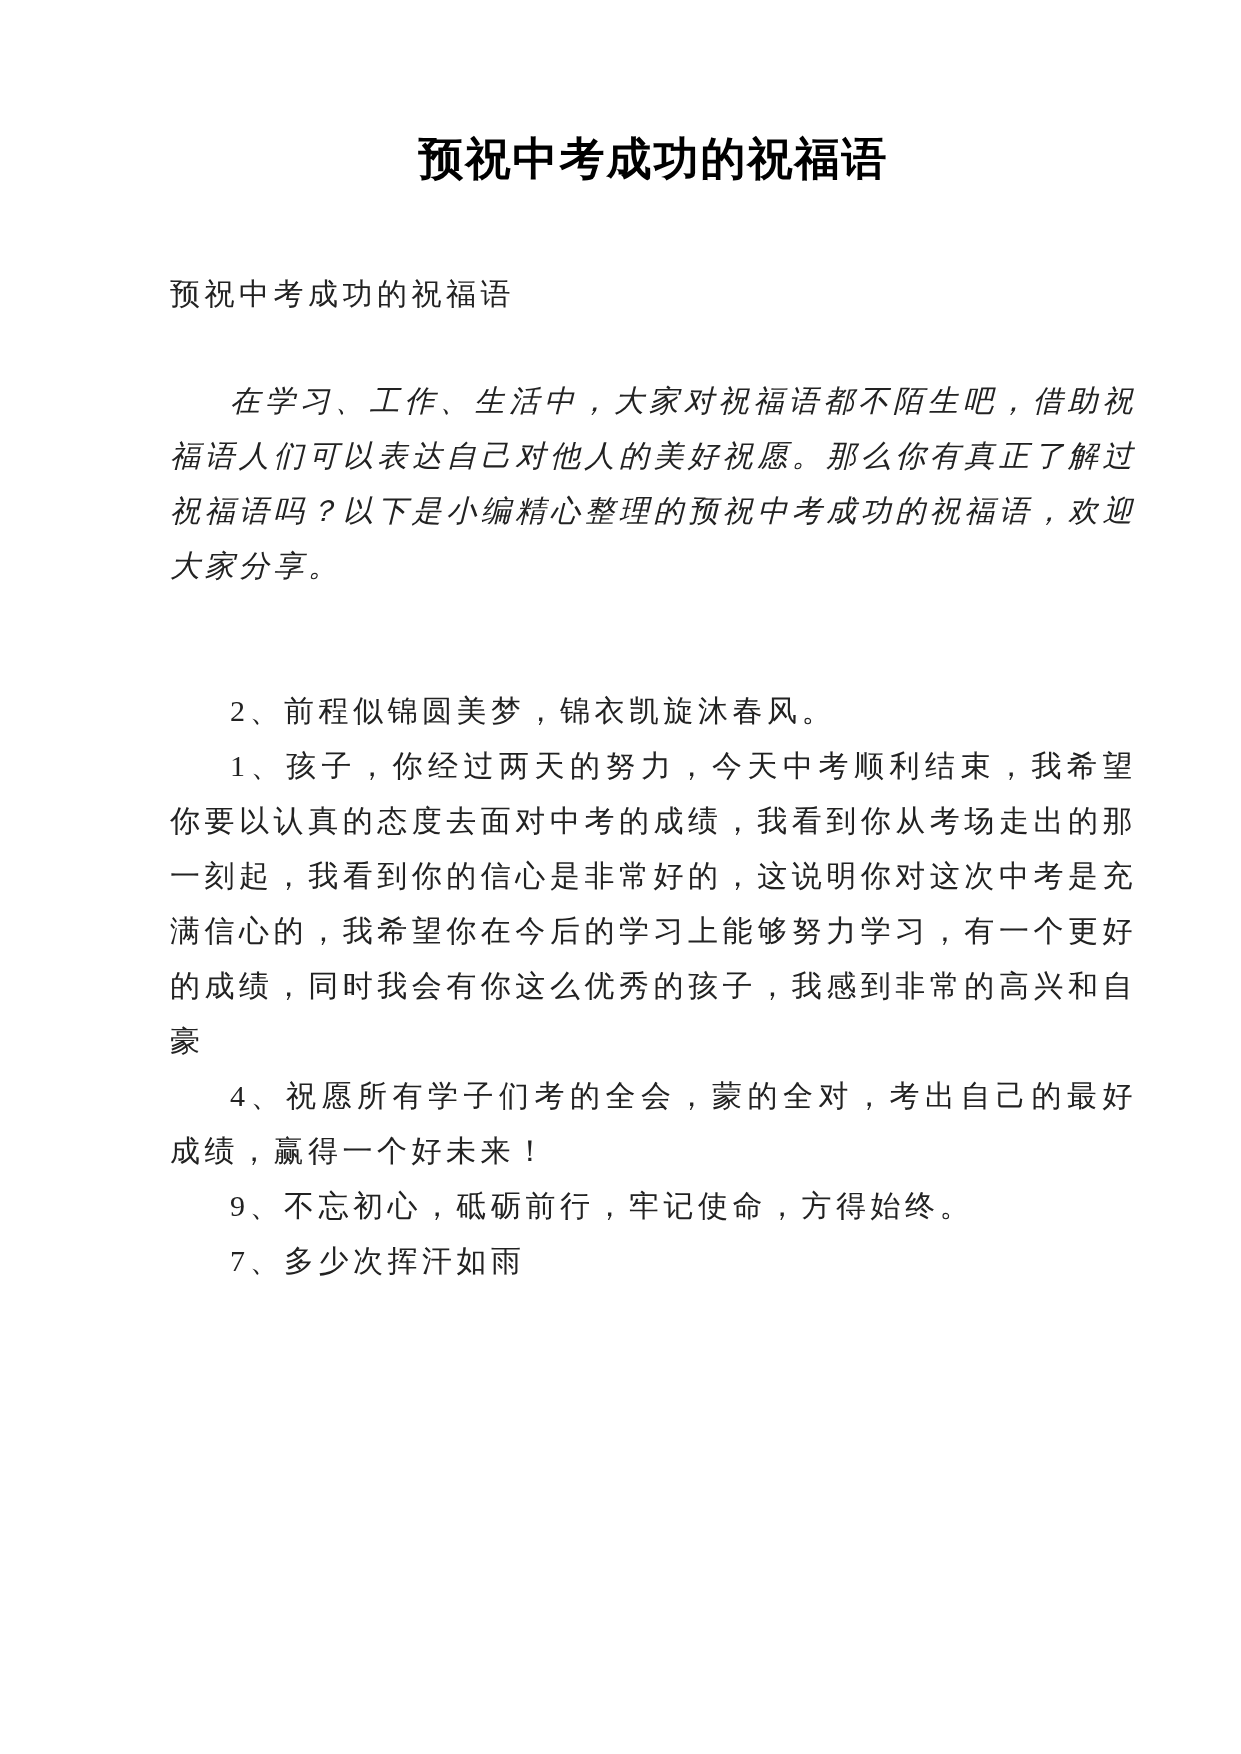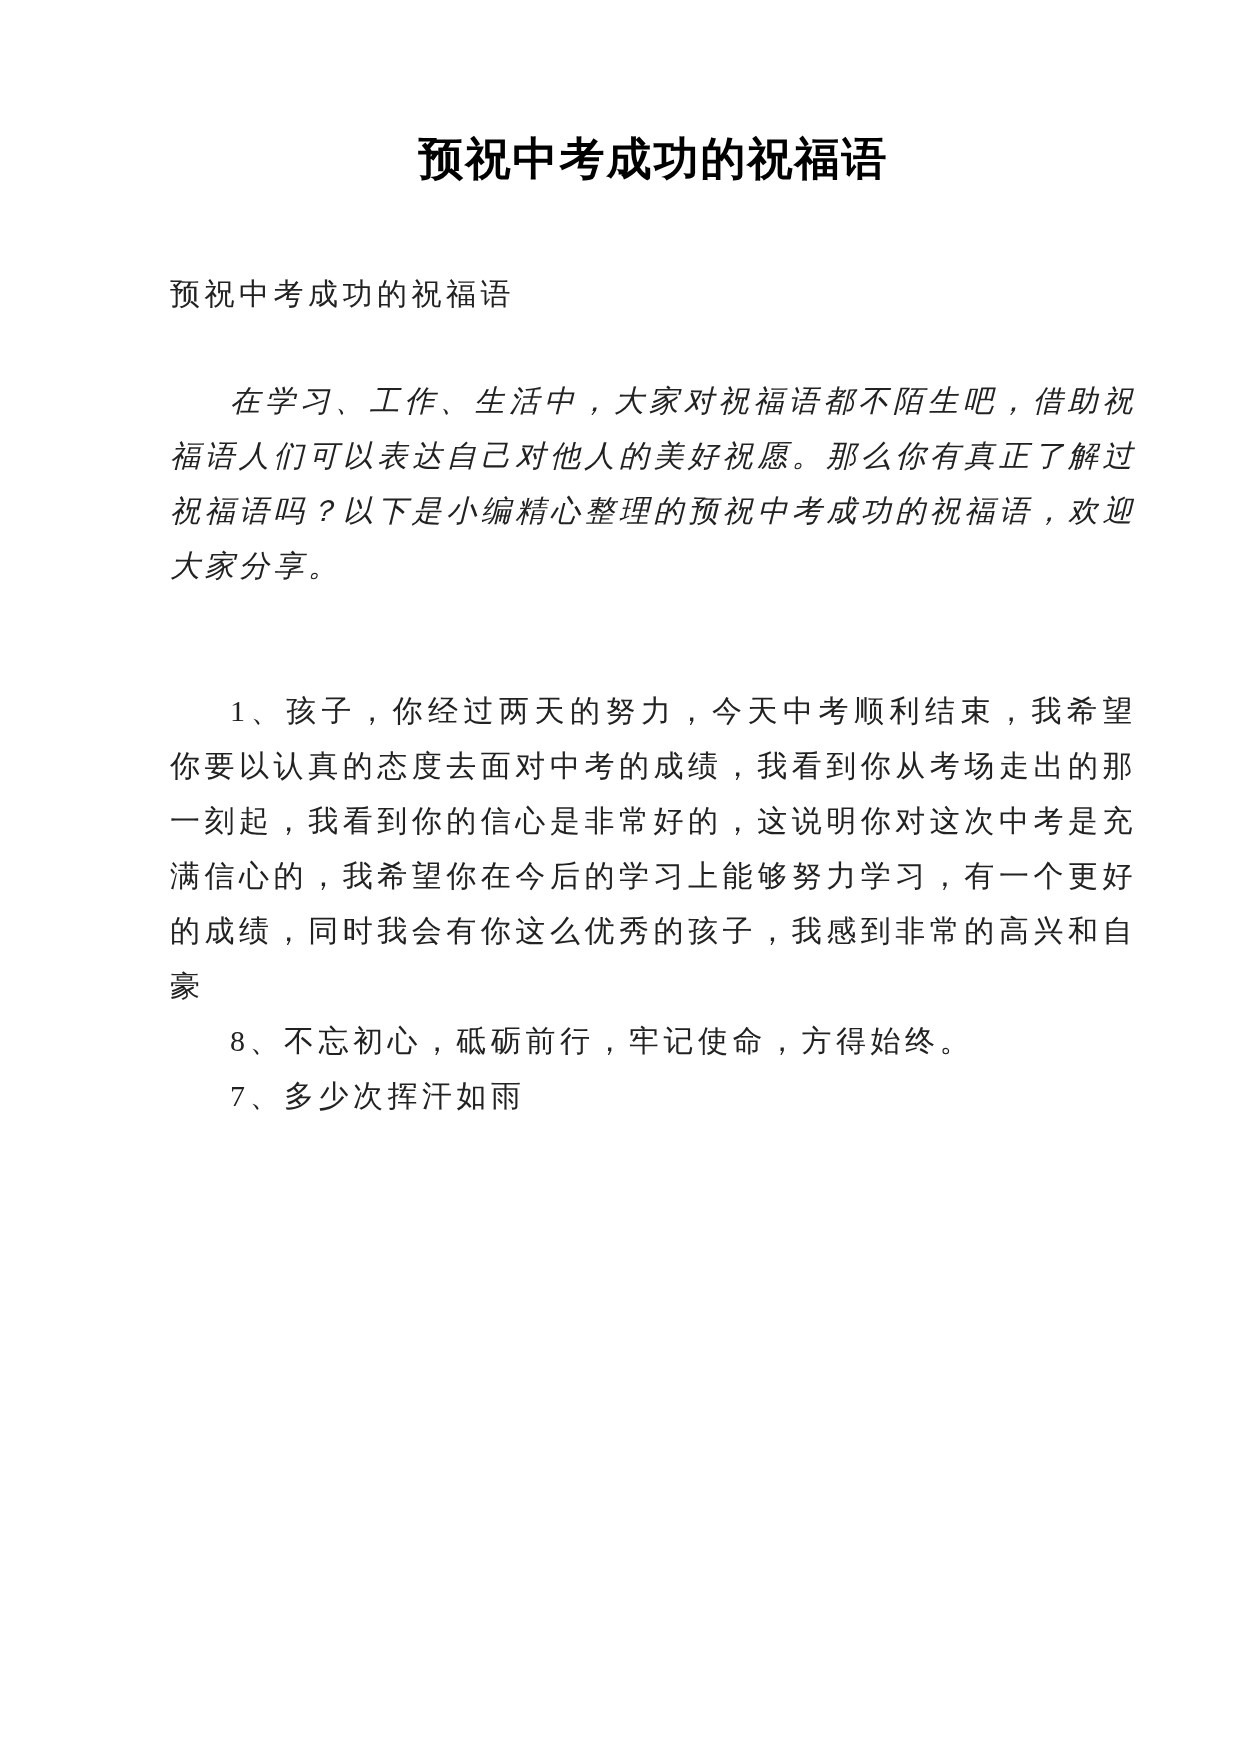--- a/index.html
+++ b/index.html
@@ -44,17 +44,19 @@
   .doc-body p.para:nth-child(3) { margin-top: 90px; }   
 </style>
 </head>
 <body>
 
 <div class="page">
   <h1 class="doc-title">预祝中考成功的祝福语</h1>
   <div class="doc-body" id="doc-body">
       <p class="para">预祝中考成功的祝福语</p>
       <p class="para indent">在学习、工作、生活中，大家对祝福语都不陌生吧，借助祝福语人们可以表达自己对他人的美好祝愿。那么你有真正了解过祝福语吗？以下是小编精心整理的预祝中考成功的祝福语，欢迎大家分享。</p>
+      <p class="para indent">2、前程似锦圆美梦，锦衣凯旋沐春风。</p>
       <p class="para indent">1、孩子，你经过两天的努力，今天中考顺利结束，我希望你要以认真的态度去面对中考的成绩，我看到你从考场走出的那一刻起，我看到你的信心是非常好的，这说明你对这次中考是充满信心的，我希望你在今后的学习上能够努力学习，有一个更好的成绩，同时我会有你这么优秀的孩子，我感到非常的高兴和自豪</p>
-      <p class="para indent">8、不忘初心，砥砺前行，牢记使命，方得始终。</p>
+      <p class="para indent">4、祝愿所有学子们考的全会，蒙的全对，考出自己的最好成绩，赢得一个好未来！</p>
+      <p class="para indent">9、不忘初心，砥砺前行，牢记使命，方得始终。</p>
       <p class="para indent">7、多少次挥汗如雨</p>
     </div>
 </div>
 
 </body></html>

